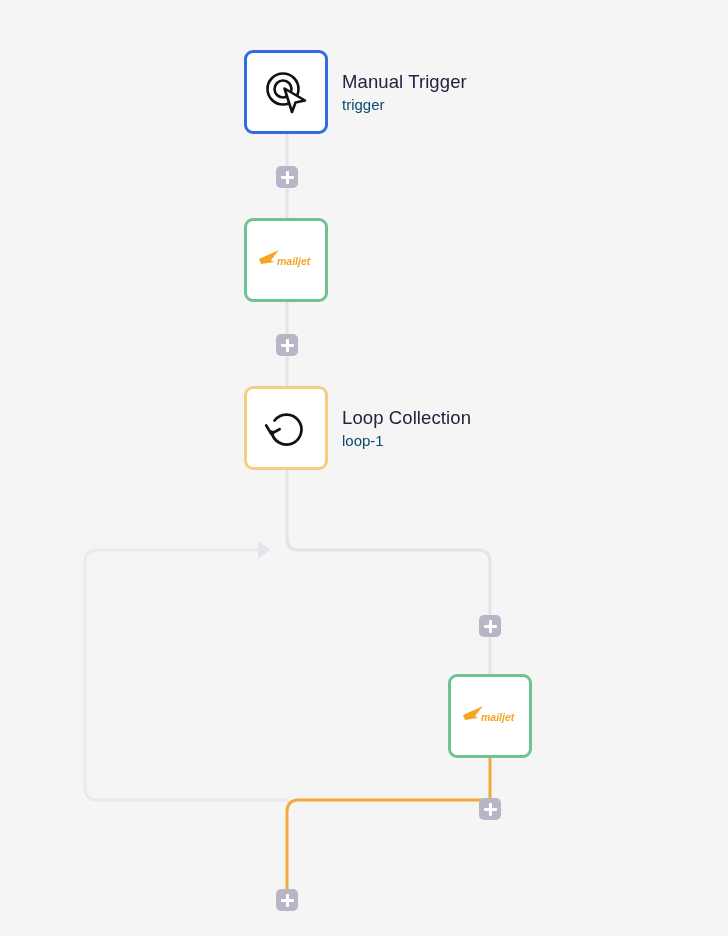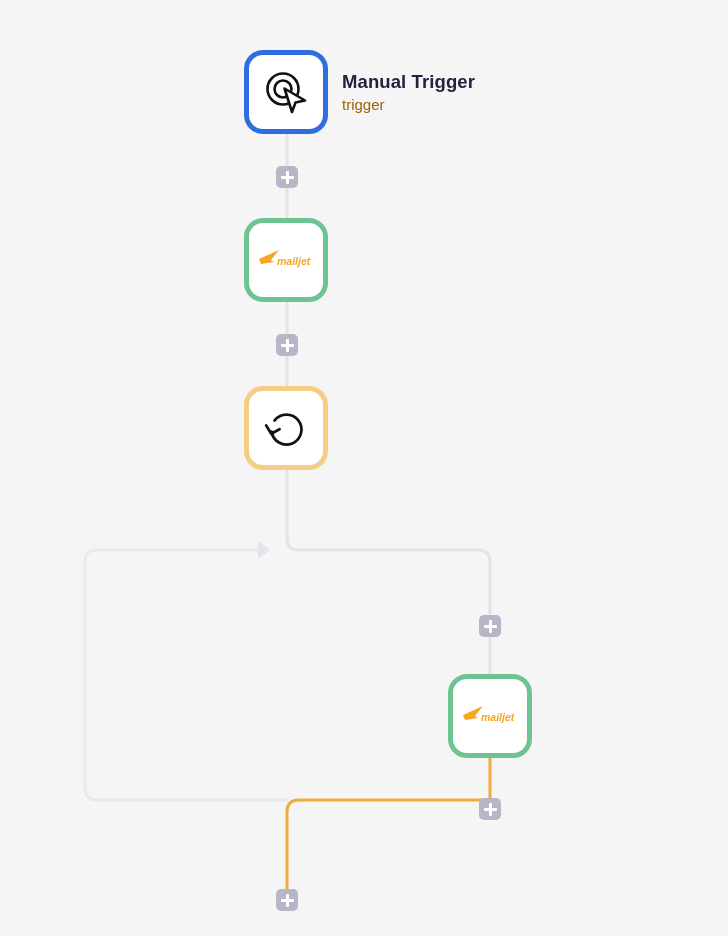--- a/index.html
+++ b/index.html
@@ -30,50 +30,50 @@
   }
   
   .node {
     position: absolute;
     display: flex;
     align-items: center;
   }
   .node-box {
     width: 84px;
     height: 84px;
-    border-radius: 19px;
+    border-radius: 9px;
     background: #ffffff;
-    border: 5px solid #be185d;
+    border: 3px solid #be185d;
     box-sizing: border-box;
     display: flex;
     align-items: center;
     justify-content: center;
     flex: none;
   }
   .node-box.blue   { border-color: #2f6ede; }
   .node-box.green  { border-color: #6ec393; }
   .node-box.orange { border-color: #f5cd84; }
 
   .node-labels {
     margin-left: 14px;
     display: flex;
     flex-direction: column;
     justify-content: center;
     line-height: 1.15;
   }
   .node-title {
     font-size: 18.5px;
-    font-weight: bold;
+    font-weight: normal;
     color: #23223f;
     letter-spacing: 0.1px;
     white-space: nowrap;
   }
   .node-sub {
     font-size: 15px;
-    color: #a16207;
+    color: #0c4a6e;
     margin-top: 4px;
     white-space: nowrap;
   }
 
   
   .plus-btn {
     position: absolute;
     width: 22px;
     height: 22px;
     border-radius: 5px;
@@ -149,20 +149,24 @@
 
   <div class="node" style="left:244px; top:386px;">
     <div class="node-box orange">
       <span>
         <svg class="icon-svg" width="48" height="48" viewBox="0 0 48 48">
           <path d="M 12.5 16.5 A 15 15 0 1 1 9.6 27.5" fill="none" stroke="#111111" stroke-width="2.7" stroke-linecap="round"></path>
           <path d="M 4.2 21.5 L 9.2 29.8 L 17.6 25.2" fill="none" stroke="#111111" stroke-width="2.7" stroke-linecap="round" stroke-linejoin="round"></path>
         </svg>
       </span>
     </div>
+    <div class="node-labels">
+      <div class="node-title">Loop Collection</div>
+      <div class="node-sub">loop-1</div>
+    </div>
   </div>
 
   <div class="node" style="left:448px; top:674px;">
     <div class="node-box green">
       <span>
         <svg class="mailjet-logo" width="58" height="26" viewBox="0 0 116 52">
           <path d="M 4 24 L 44 6 L 28 26 L 34 30 L 8 34 Z" fill="#f5a623"></path>
           <text x="40" y="36" font-family="Liberation Sans, sans-serif" font-size="21" font-weight="bold" font-style="italic" fill="#f5a623">mailjet</text>
         </svg>
       </span>

